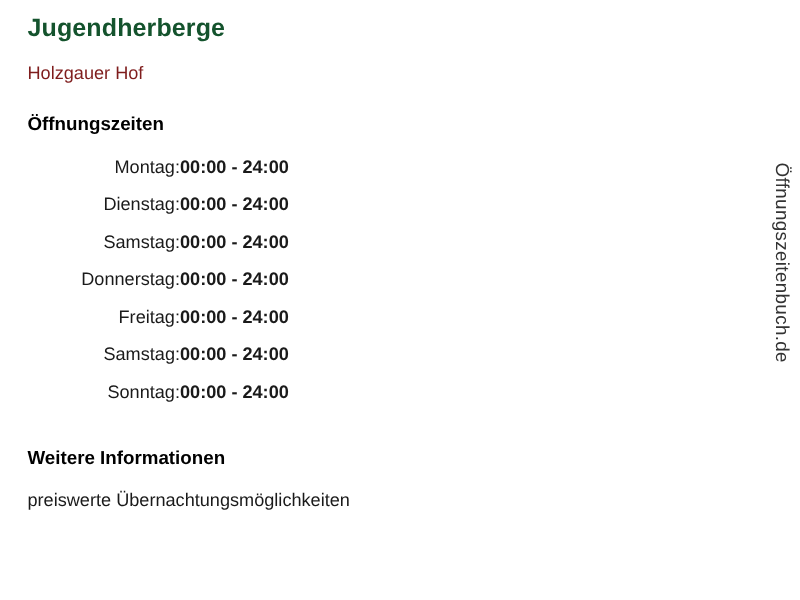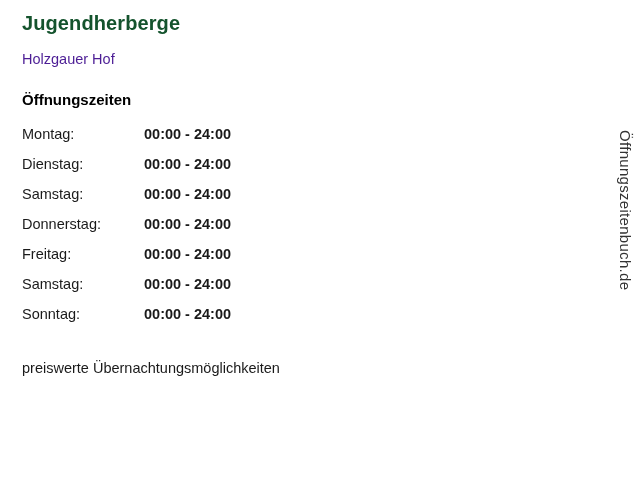--- a/index.html
+++ b/index.html
@@ -27,38 +27,39 @@
     font-size: 20px;
     font-weight: bold;
     color: #14532d;
     margin: 0 0 14px 0;
     letter-spacing: 0.1px;
   }
 
   .address-block {
     font-size: 14.5px;
     line-height: 20px;
-    color: #4c1d95;
+    color: #7f1d1d;
     margin-bottom: 22px;
   }
   .address-line {
     display: block;
     white-space: pre;
   }
 
   .section-heading {
     font-size: 15px;
     font-weight: bold;
     color: #000000;
     margin: 0 0 16px 0;
   }
 
   .hours-table {
     border-collapse: collapse;
     margin: 0 0 24px 0;
+    text-align: right;
   }
   .hours-table td {
     font-size: 14.5px;
     line-height: 20px;
     padding: 0 0 10px 0;
     color: #1a1a1a;
     vertical-align: top;
     white-space: pre;
   }
   .day-cell {
@@ -133,17 +134,18 @@
         <td class="day-cell">Samstag:</td>
         <td class="time-cell">00:00 - 24:00</td>
       </tr>
       <tr>
         <td class="day-cell">Sonntag:</td>
         <td class="time-cell">00:00 - 24:00</td>
       </tr>
     </tbody>
   </table>
 
+  <h2 class="info-heading">Weitere Informationen</h2>
   <div class="info-text">preiswerte Übernachtungsmöglichkeiten</div>
 
 </div>
 
 <div class="watermark">Öffnungszeitenbuch.de</div>
 
 </body></html>

